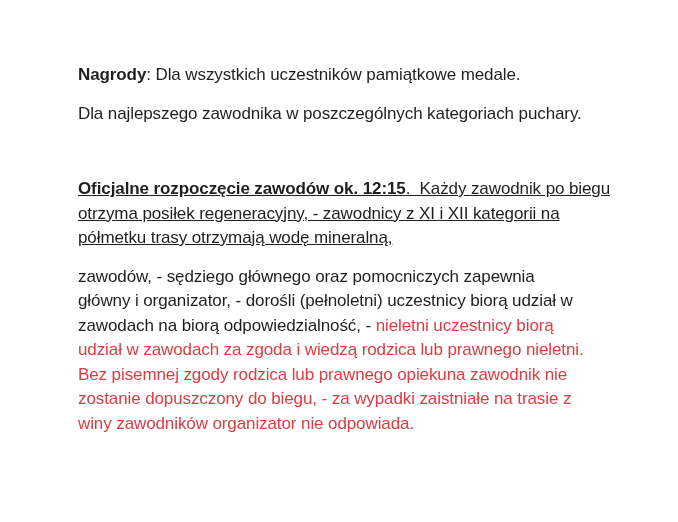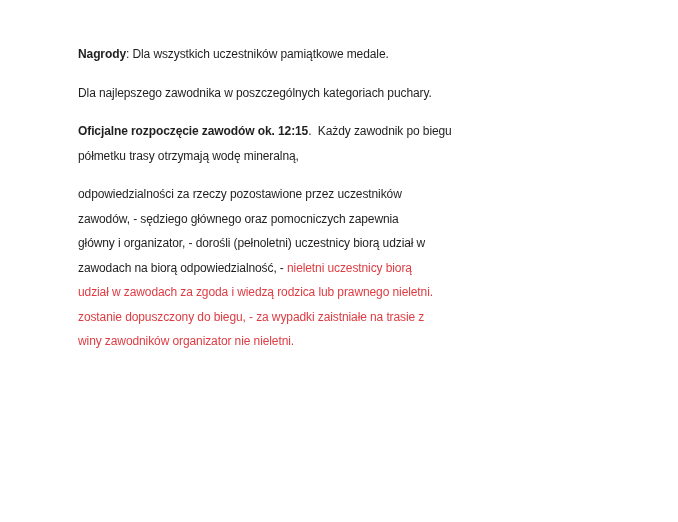--- a/index.html
+++ b/index.html
@@ -10,52 +10,53 @@
   *{margin:0;padding:0;box-sizing:border-box;}
   html,body{
     width:678px;height:522px;
     background:var(--bg-color);
     overflow:hidden;
     font-family:"Liberation Sans","DejaVu Sans",sans-serif;
   }
   .document-page{
     position:absolute;
     left:78px;
-    top:42px;
+    top:63px;
     width:560px;
     color:var(--text-color);
-    font-size:12px;
+    font-size:17px;
     line-height:24.5px;
     letter-spacing:-0.1px;
   }
   .paragraph{margin:0;}
   .paragraph + .paragraph{margin-top:14px;}
-  .paragraph.gap-before{margin-top:14px;}
+  .paragraph.gap-before{margin-top:51px;text-decoration:underline;}
   .text-line{
     white-space:pre;   
   }
   .run-bold{font-weight:bold;}
   .run-red{color:var(--red-color);text-align:right;}
 </style>
 </head>
 <body>
 
 <div class="document-page">
     <div class="paragraph">
       <div class="text-line"><span class="run-bold ">Nagrody</span><span class="">: Dla wszystkich uczestników pamiątkowe medale.</span></div>
     </div>
     <div class="paragraph">
       <div class="text-line"><span class="">Dla najlepszego zawodnika w poszczególnych kategoriach puchary.</span></div>
     </div>
     <div class="paragraph gap-before">
       <div class="text-line"><span class="run-bold ">Oficjalne rozpoczęcie zawodów ok. 12:15</span><span class="">.  Każdy zawodnik po biegu</span></div>
+      <div class="text-line"><span class="">otrzyma posiłek regeneracyjny, - zawodnicy z XI i XII kategorii na</span></div>
       <div class="text-line"><span class="">półmetku trasy otrzymają wodę mineralną,</span></div>
     </div>
     <div class="paragraph">
-      <div class="text-line"><span class="">odpowiedzialności za rzeczy pozostawione przez uczestników</span></div>
       <div class="text-line"><span class="">zawodów, - sędziego głównego oraz pomocniczych zapewnia</span></div>
       <div class="text-line"><span class="">główny i organizator, - dorośli (pełnoletni) uczestnicy biorą udział w</span></div>
       <div class="text-line"><span class="">zawodach na biorą odpowiedzialność, - </span><span class="run-red">nieletni uczestnicy biorą</span></div>
       <div class="text-line"><span class="run-red">udział w zawodach za zgoda i wiedzą rodzica lub prawnego nieletni.</span></div>
+      <div class="text-line"><span class="run-red">Bez pisemnej zgody rodzica lub prawnego opiekuna zawodnik nie</span></div>
       <div class="text-line"><span class="run-red">zostanie dopuszczony do biegu, - za wypadki zaistniałe na trasie z</span></div>
-      <div class="text-line"><span class="run-red">winy zawodników organizator nie nieletni.</span></div>
+      <div class="text-line"><span class="run-red">winy zawodników organizator nie odpowiada.</span></div>
     </div>
   </div>
 
 </body></html>

